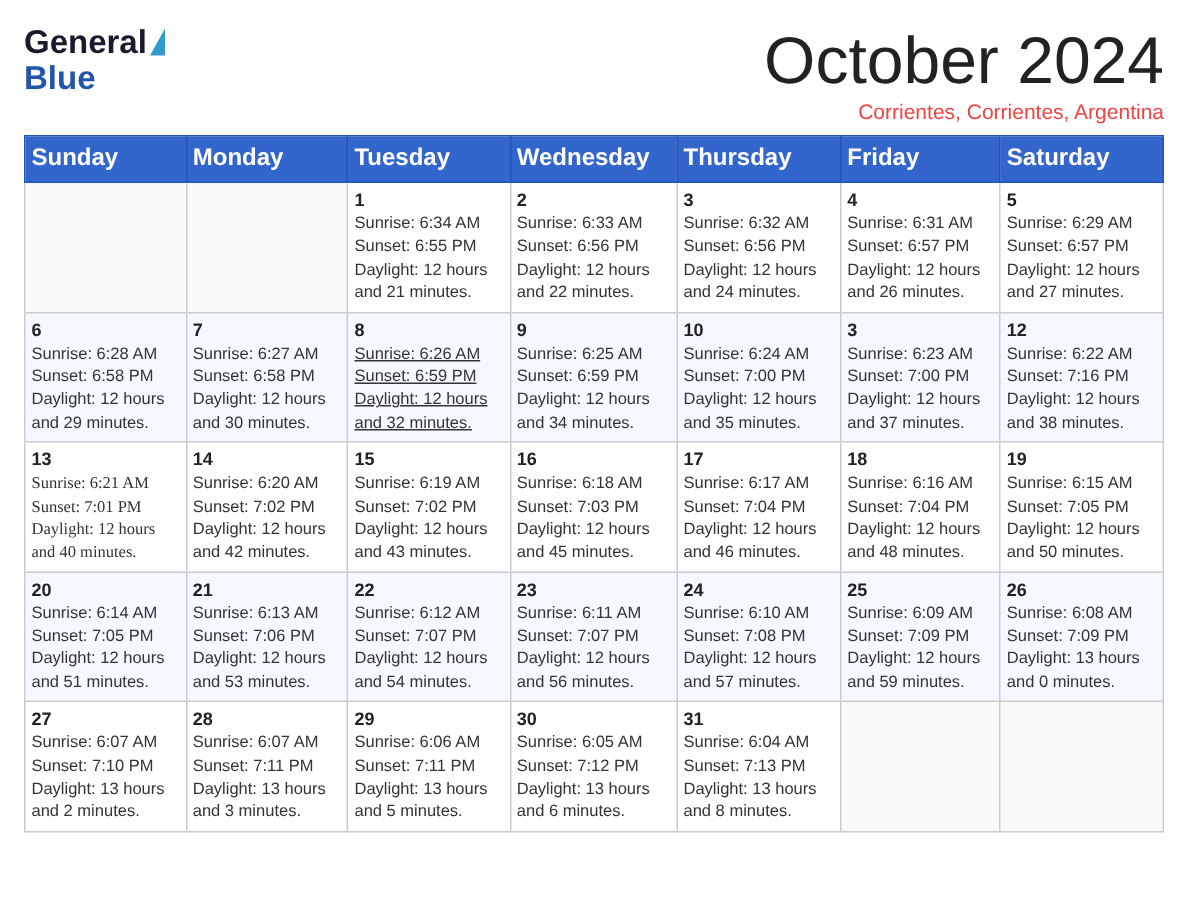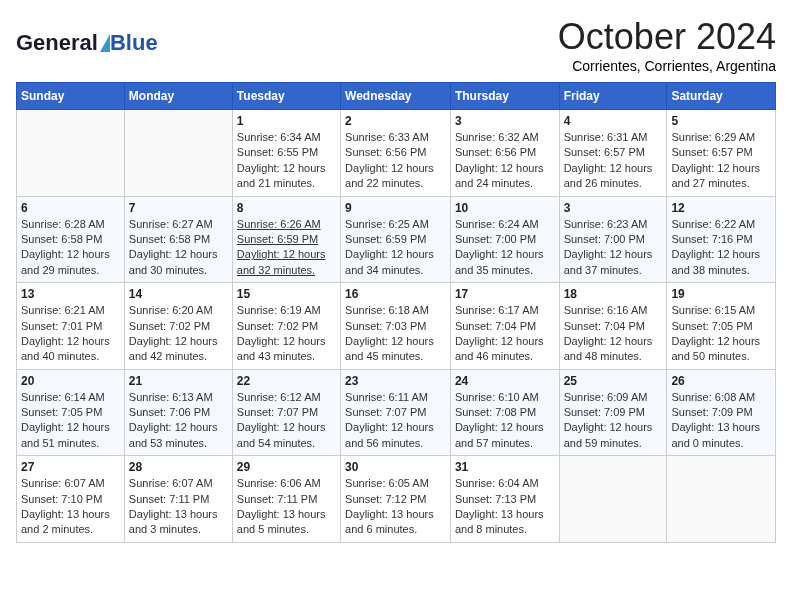--- a/index.html
+++ b/index.html
@@ -11,23 +11,22 @@
       padding: 16px;
     }
     .header-area {
       display: flex;
       justify-content: space-between;
       align-items: flex-start;
       margin-bottom: 8px;
     }
     .logo {
       display: flex;
-      flex-direction: row;
+      flex-direction: column;
       align-items: flex-start;
-      margin-top: 15px;
     }
     .logo-text {
       font-size: 22px;
       font-weight: bold;
       color: #1a1a2e;
       line-height: 1.1;
     }
     .logo-blue { color: #2255aa; }
     .logo-triangle {
       width: 0; height: 0;
@@ -38,39 +37,39 @@
       vertical-align: middle;
     }
     .logo-row {
       display: flex;
       align-items: center;
     }
     .title-area {
       text-align: right;
     }
     .month-title {
-      font-size: 36px;
+      font-size: 44px;
       font-weight: 300;
       color: #222;
     }
     .location-title {
       font-size: 14px;
-      color: #000000;
+      color: #ef4444;
     }
     table {
       width: 100%;
       border-collapse: collapse;
       font-size: 11px;
     }
     thead tr th {
       background-color: #3366cc;
       color: #fff;
       padding: 6px 4px;
       text-align: left;
-      font-size: 12px;
+      font-size: 16px;
       font-weight: bold;
       border: 1px solid #2255bb;
     }
     tbody tr td {
       border: 1px solid #ccc;
       vertical-align: top;
       padding: 4px;
       min-height: 70px;
       width: 113px;
     }
@@ -205,21 +204,21 @@
         <td>
           <span class="day-num">12</span>
           <div class="day-info" style="white-space: pre-line;">Sunrise: 6:22 AM
 Sunset: 7:16 PM
 Daylight: 12 hours and 38 minutes.</div>
         </td>
       </tr>
       <tr>
         <td>
           <span class="day-num">13</span>
-          <div class="day-info" style="white-space: pre-line;">Sunrise: 6:21 AM
+          <div class="day-info" style="white-space: pre-line; font-family: Liberation Serif, serif;">Sunrise: 6:21 AM
 Sunset: 7:01 PM
 Daylight: 12 hours and 40 minutes.</div>
         </td>
         <td>
           <span class="day-num">14</span>
           <div class="day-info" style="white-space: pre-line;">Sunrise: 6:20 AM
 Sunset: 7:02 PM
 Daylight: 12 hours and 42 minutes.</div>
         </td>
         <td>

